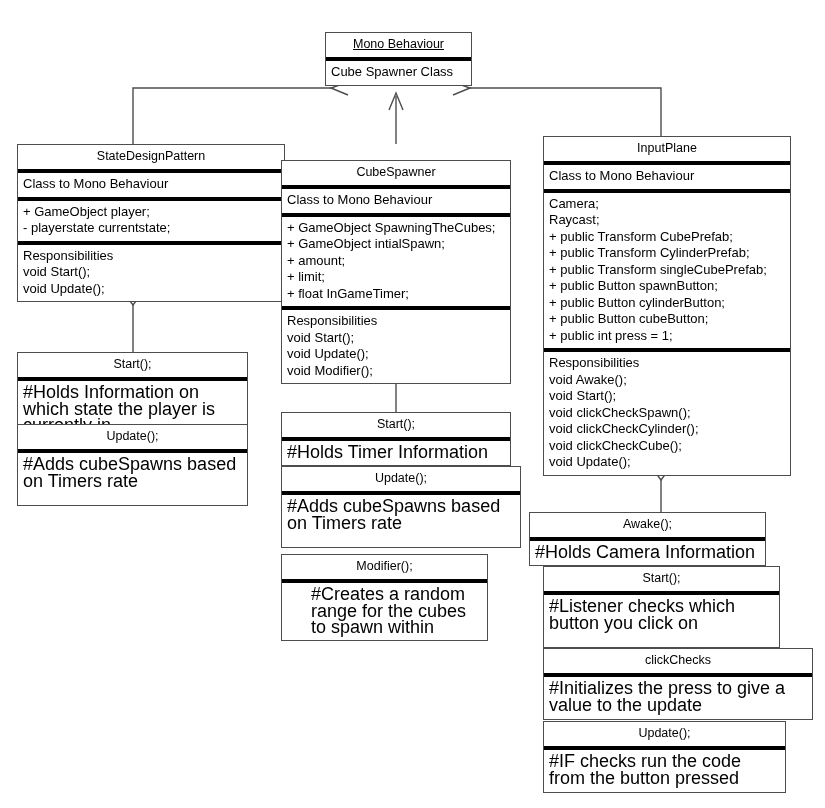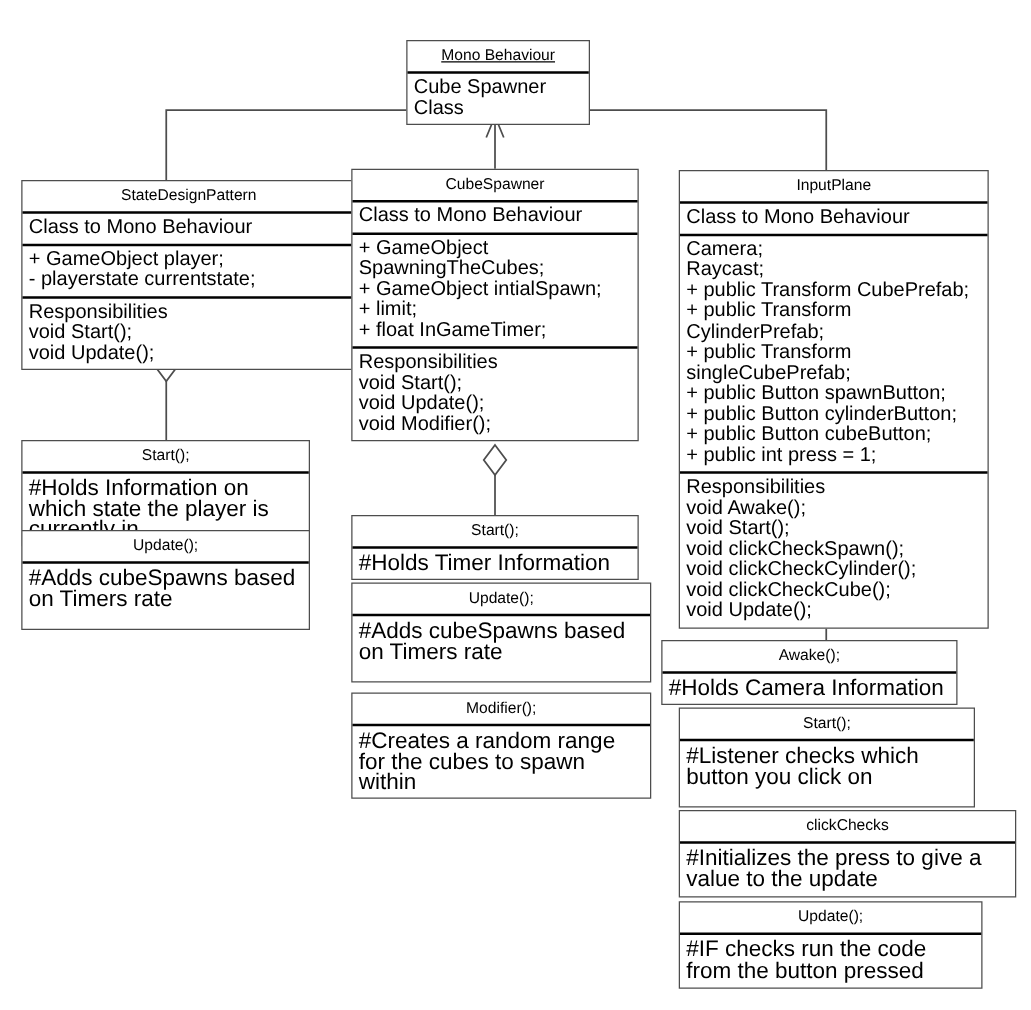--- a/index.html
+++ b/index.html
@@ -26,32 +26,32 @@
   }
   .box {
     position: absolute;
     box-sizing: border-box;
     border: 1px solid #4d4d4d;
     background: #ffffff;
     z-index: 2;
   }
   .sec {
     box-sizing: border-box;
-    border-bottom: 2px solid #000000;
+    border-bottom: 4px solid #000000;
     padding: 3px 5px 4px 5px;
   }
   .sec:last-child {
     border-bottom: none;
   }
   .sec.title {
     text-align: center;
     padding: 4px 5px 5px 5px;
   }
   .line {
-    font-size: 16px;
+    font-size: 13px;
     line-height: 16.5px;
     white-space: pre-wrap;
   }
   .title .line {
     font-size: 12.5px;
     line-height: 15px;
   }
   .underline-title .line {
     text-decoration: underline;
   }
@@ -126,30 +126,31 @@
 
   <div class="box" style="left:17px; top:424px; width:231px;">
     <div class="sec title">
       <div class="line">Update();</div>
     </div>
     <div class="sec" style="min-height:52px;">
       <div class="desc">#Adds cubeSpawns based on Timers rate</div>
     </div>
   </div>
 
-  <div class="box" style="left:281px; top:135px; width:230px;">
+  <div class="box" style="left:281px; top:160px; width:230px;">
     <div class="sec title">
       <div class="line">CubeSpawner</div>
     </div>
     <div class="sec">
       <div class="line">Class to Mono Behaviour</div>
     </div>
     <div class="sec">
       <div class="line">+ GameObject SpawningTheCubes;</div>
       <div class="line">+ GameObject intialSpawn;</div>
+      <div class="line">+ amount;</div>
       <div class="line">+ limit;</div>
       <div class="line">+ float InGameTimer;</div>
     </div>
     <div class="sec">
       <div class="line">Responsibilities</div>
       <div class="line">void Start();</div>
       <div class="line">void Update();</div>
       <div class="line">void Modifier();</div>
     </div>
   </div>
@@ -165,25 +166,25 @@
 
   <div class="box" style="left:281px; top:466px; width:240px;">
     <div class="sec title">
       <div class="line">Update();</div>
     </div>
     <div class="sec" style="min-height:52px;">
       <div class="desc">#Adds cubeSpawns based on Timers rate</div>
     </div>
   </div>
 
-  <div class="box" style="left:281px; top:554px; width:240px;">
+  <div class="box" style="left:281px; top:554px; width:207px;">
     <div class="sec title">
       <div class="line">Modifier();</div>
     </div>
-    <div class="sec" style="min-height:42px;">
+    <div class="sec" style="min-height:42px;margin-left:24px;">
       <div class="desc">#Creates a random range for the cubes to spawn within</div>
     </div>
   </div>
 
   <div class="box" style="left:543px; top:136px; width:248px;">
     <div class="sec title">
       <div class="line">InputPlane</div>
     </div>
     <div class="sec">
       <div class="line">Class to Mono Behaviour</div>

